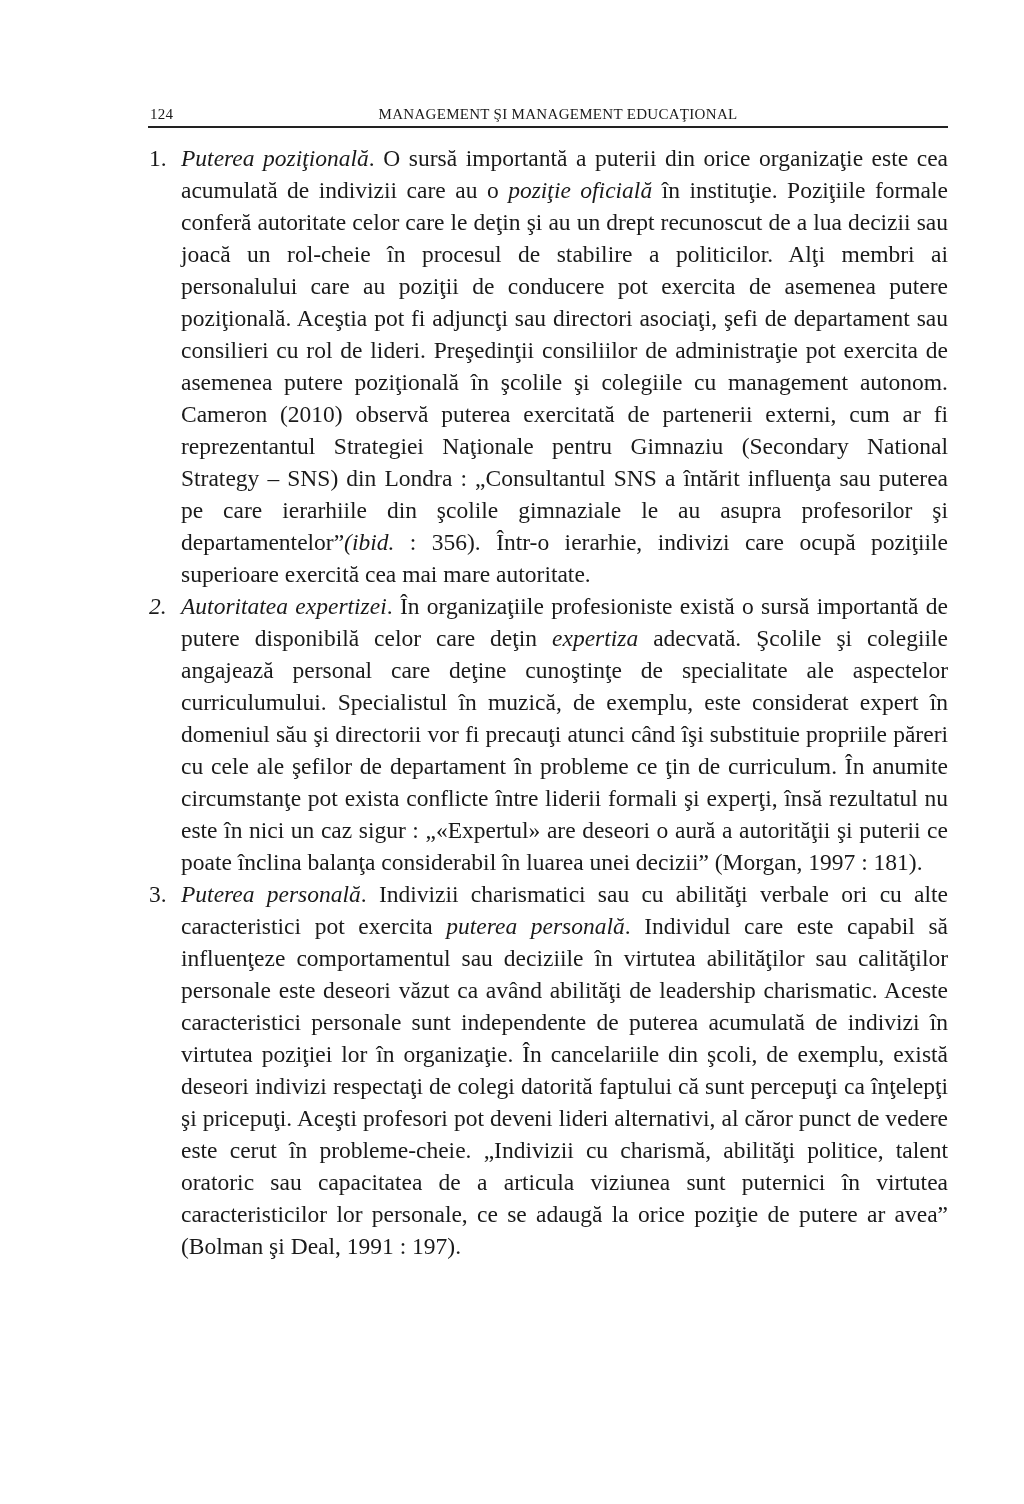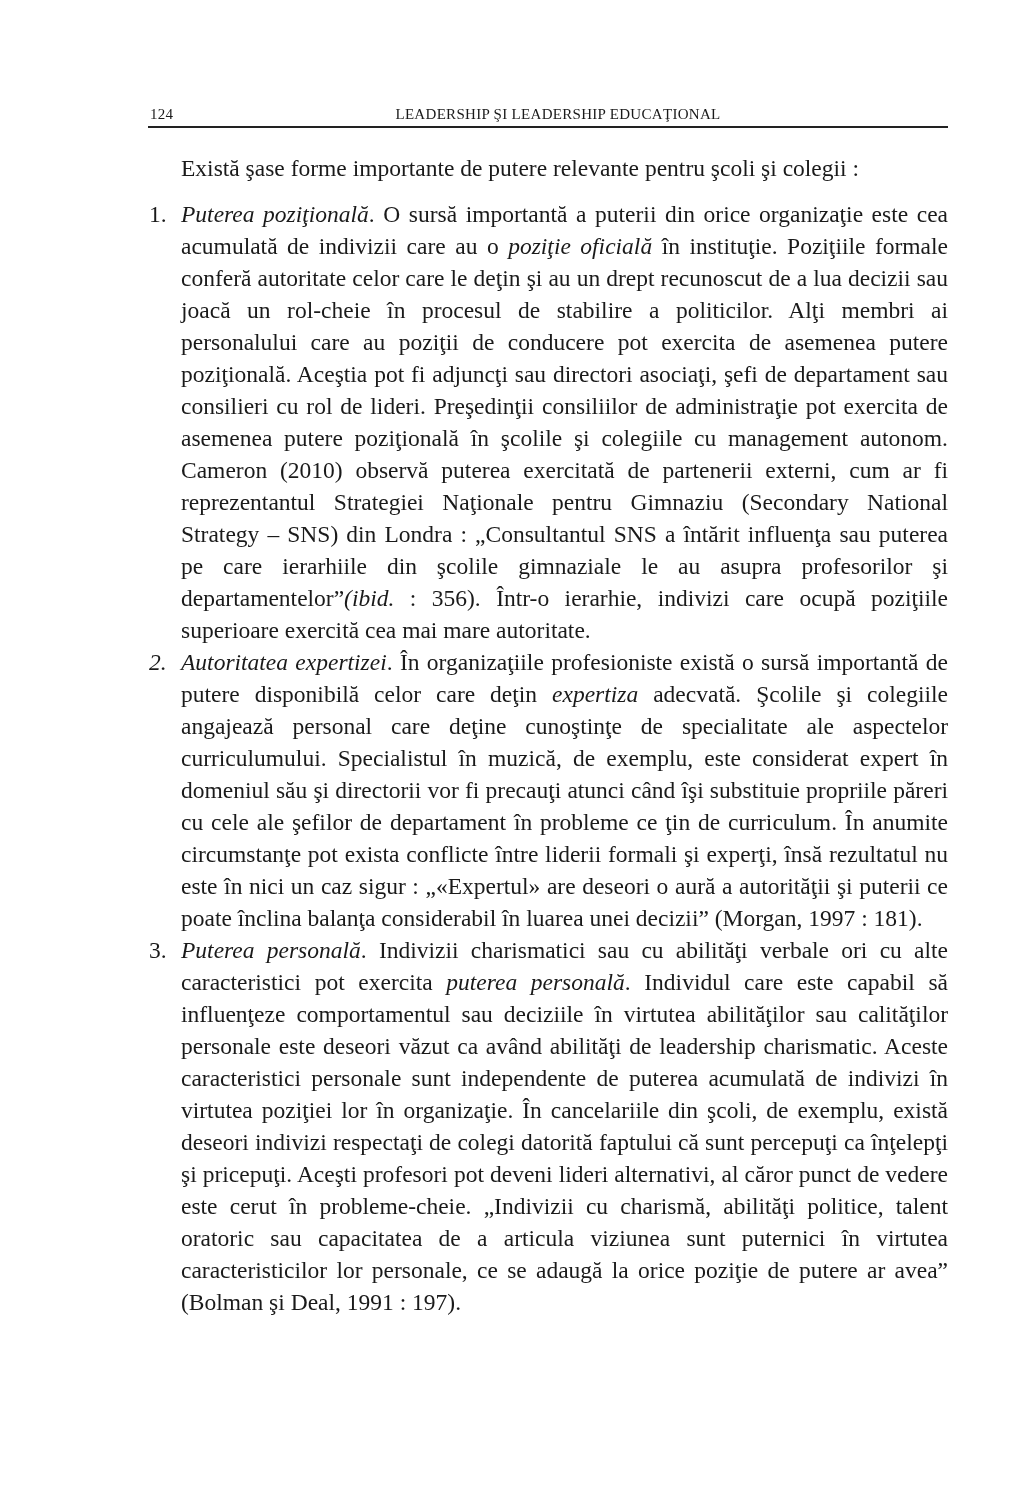--- a/index.html
+++ b/index.html
@@ -59,25 +59,24 @@
   }
   .num.italic { font-style: italic; }
   em { }
 </style>
 </head>
 <body>
 
 <div class="page">
   <div class="running-head">
     <span class="page-number">124</span>
-    <span class="running-title">LEADERSHIP ŞI LEADERSHIP EDUCAŢIONAL</span>
+    <span class="running-title">MANAGEMENT ŞI MANAGEMENT EDUCAŢIONAL</span>
   </div>
 
   <div class="body-text">
-    <p class="intro" style="margin-bottom:0;">Există şase forme importante de putere relevante pentru şcoli şi colegii :</p>
 
     <ol class="powers">
       <li>
         <span class="num">1.</span>
         <em>Puterea poziţională</em><span><span>. O sursă importantă a puterii din orice organizaţie este cea acumulată de indivizii care au o </span><em>poziţie oficială</em><span> în instituţie. Poziţiile formale conferă autoritate celor care le deţin şi au un drept recunoscut de a lua decizii sau joacă un rol-cheie în procesul de stabilire a politicilor. Alţi membri ai personalului care au poziţii de conducere pot exercita de asemenea putere poziţională. Aceştia pot fi adjuncţi sau directori asociaţi, şefi de departament sau consilieri cu rol de lideri. Preşedinţii consiliilor de admi­nistraţie pot exercita de asemenea putere poziţională în şcolile şi colegiile cu management autonom. Cameron (2010) observă puterea exercitată de partenerii externi, cum ar fi reprezentantul Strategiei Naţionale pentru Gimnaziu (Secondary National Strategy – SNS) din Londra : „Consultantul SNS a întărit influenţa sau puterea pe care ierarhiile din şcolile gimnaziale le au asupra profesorilor şi departamentelor”</span><em>(ibid.</em><span> : 356). Într-o ierarhie, indivizi care ocupă poziţiile superioare exercită cea mai mare autoritate.</span></span>
       </li>
       <li>
         <span class="num italic">2.</span>
         <em>Autoritatea expertizei</em><span><span>. În organizaţiile profesioniste există o sursă importantă de putere disponibilă celor care deţin </span><em>expertiza</em><span> adecvată. Şcolile şi colegiile angajează personal care deţine cunoştinţe de specialitate ale aspectelor curriculumului. Specialistul în muzică, de exemplu, este considerat expert în domeniul său şi directorii vor fi precauţi atunci când îşi substituie propriile păreri cu cele ale şefilor de departament în probleme ce ţin de curriculum. În anumite circumstanţe pot exista conflicte între liderii formali şi experţi, însă rezultatul nu este în nici un caz sigur : „«Expertul» are deseori o aură a autorităţii şi puterii ce poate înclina balanţa considerabil în luarea unei decizii” (Morgan, 1997 : 181).</span></span>
       </li>

